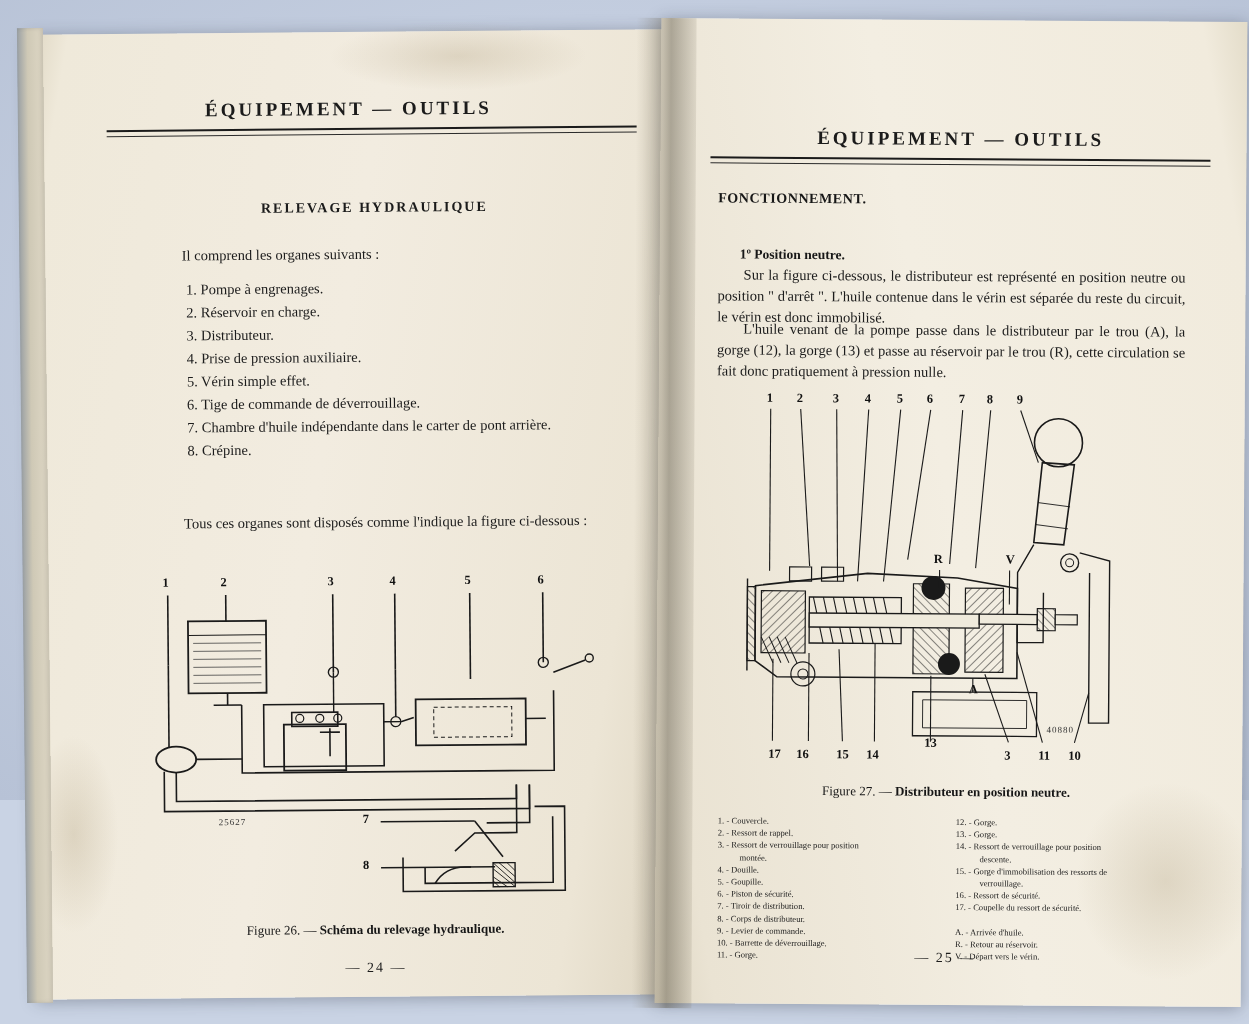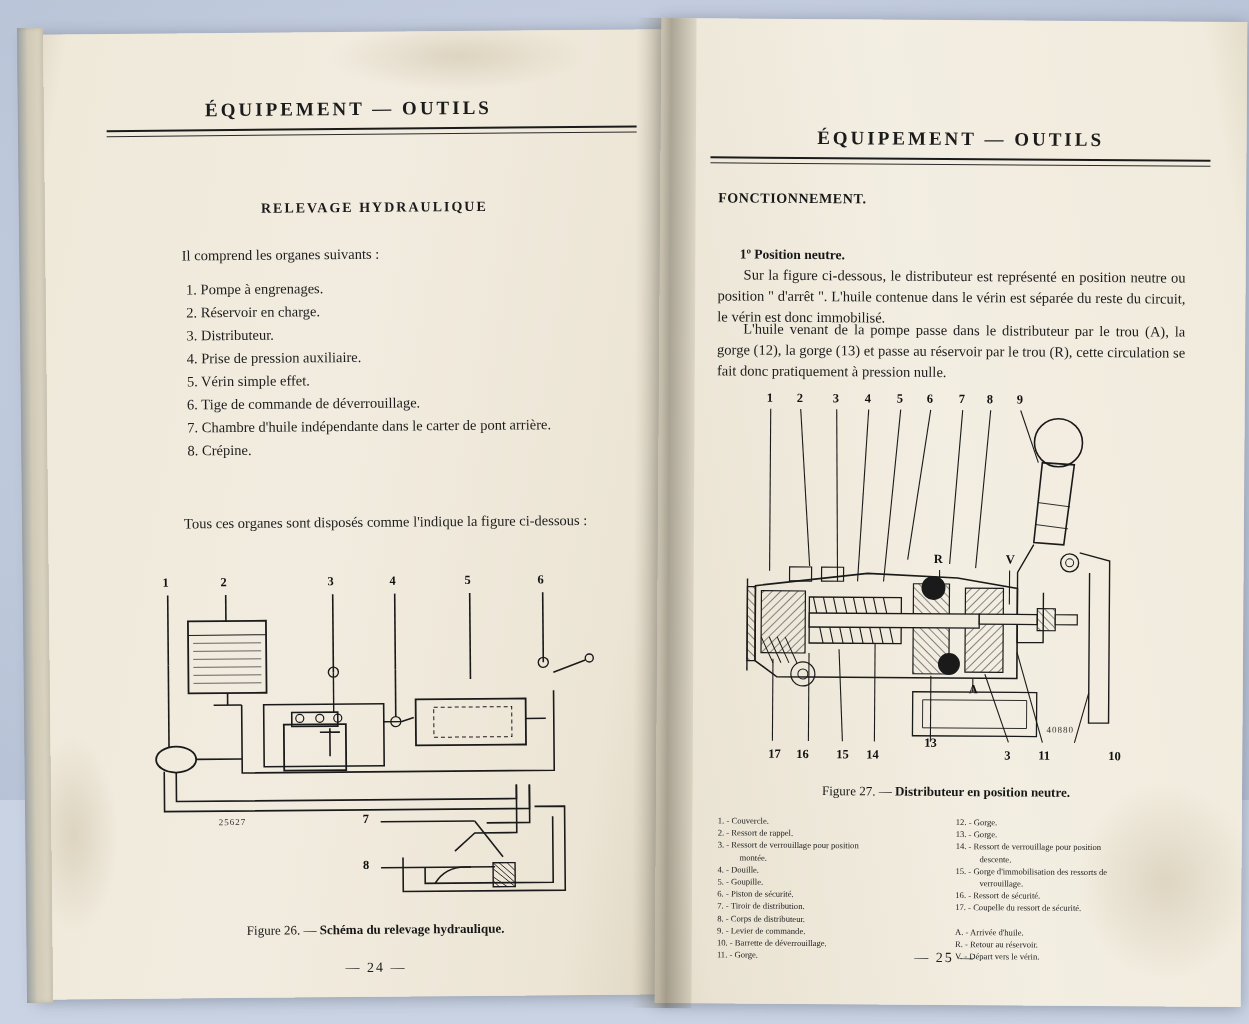--- a/index.html
+++ b/index.html
@@ -257,21 +257,21 @@
           <div class="numrow" style="position:absolute;left:288px;top:160px;">V</div>
           <div class="numrow" style="position:absolute;left:252px;top:290px;">A</div>
 
           <div class="numrow" style="position:absolute;left:52px;top:356px;">17</div>
           <div class="numrow" style="position:absolute;left:80px;top:356px;">16</div>
           <div class="numrow" style="position:absolute;left:120px;top:356px;">15</div>
           <div class="numrow" style="position:absolute;left:150px;top:356px;">14</div>
           <div class="numrow" style="position:absolute;left:208px;top:344px;">13</div>
           <div class="numrow" style="position:absolute;left:288px;top:356px;">3</div>
           <div class="numrow" style="position:absolute;left:322px;top:356px;">11</div>
-          <div class="numrow" style="position:absolute;left:352px;top:356px;margin-left:40px;">10</div>
+          <div class="numrow" style="position:absolute;left:352px;top:356px;">10</div>
 
           <div class="small-num" style="position:absolute;left:330px;top:332px;letter-spacing:1px;">40880</div>
 
           <svg width="470" height="380" viewBox="0 0 470 380">
             <defs>
               <pattern id="hatchA" width="6" height="6" patternUnits="userSpaceOnUse" patternTransform="rotate(45)">
                 <line x1="0" y1="0" x2="0" y2="6" stroke="#1a1a1a" stroke-width="1"></line>
               </pattern>
               <pattern id="hatchB" width="6" height="6" patternUnits="userSpaceOnUse" patternTransform="rotate(-45)">
                 <line x1="0" y1="0" x2="0" y2="6" stroke="#1a1a1a" stroke-width="1"></line>

